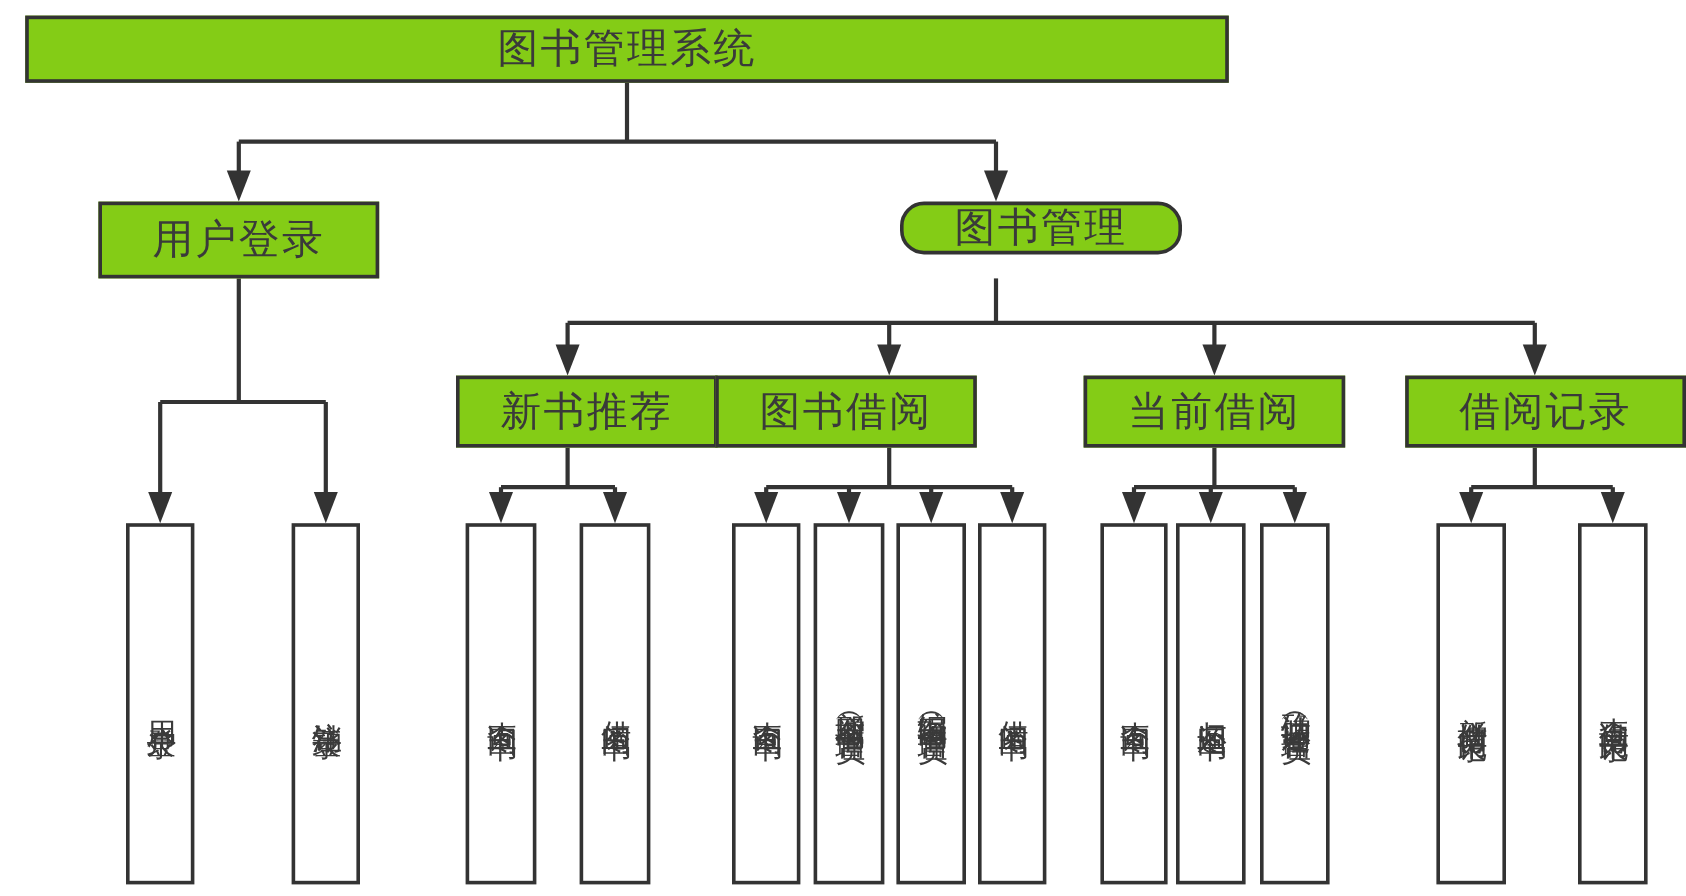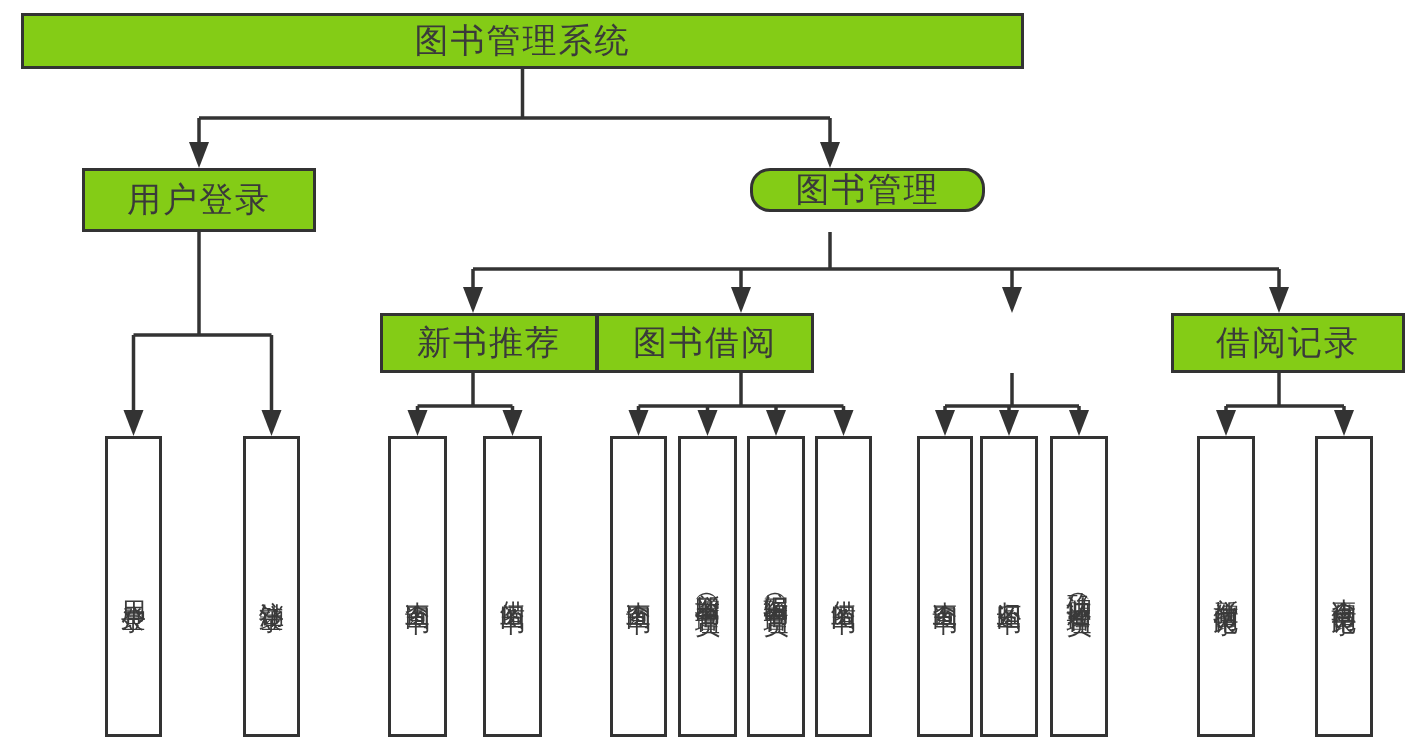--- a/index.html
+++ b/index.html
@@ -140,20 +140,21 @@
     </g>
   </svg>
 
   <div class="hbox" style="left:21px; top:13px; width:1003px; height:56px;">图书管理系统</div>
 
   <div class="hbox" style="left:82px; top:168px; width:234px; height:64px;">用户登录</div>
   <div class="hbox" style="left:750px; top:168px; width:235px; height:44px;border-radius:20px;">图书管理</div>
 
   <div class="hbox" style="left:364px; top:313px; width:218px; height:60px;margin-left:16px;">新书推荐</div>
   <div class="hbox" style="left:596px; top:313px; width:218px; height:60px;">图书借阅</div>
+  <div class="hbox" style="left:903px; top:313px; width:218px; height:60px;">当前借阅</div>
   <div class="hbox" style="left:1171px; top:313px; width:234px; height:60px;">借阅记录</div>
 
   <div class="vbox" style="left:105px; width:57px;">用户登录</div>
   <div class="vbox" style="left:243px; width:57px;">注销登录</div>
 
   <div class="vbox" style="left:388px; width:59px;">查询图书</div>
   <div class="vbox" style="left:483px; width:59px;">借阅图书</div>
 
   <div class="vbox" style="left:610px; width:57px;">查询图书</div>
   <div class="vbox" style="left:678px; width:59px;">新增图书（管理员）</div>

